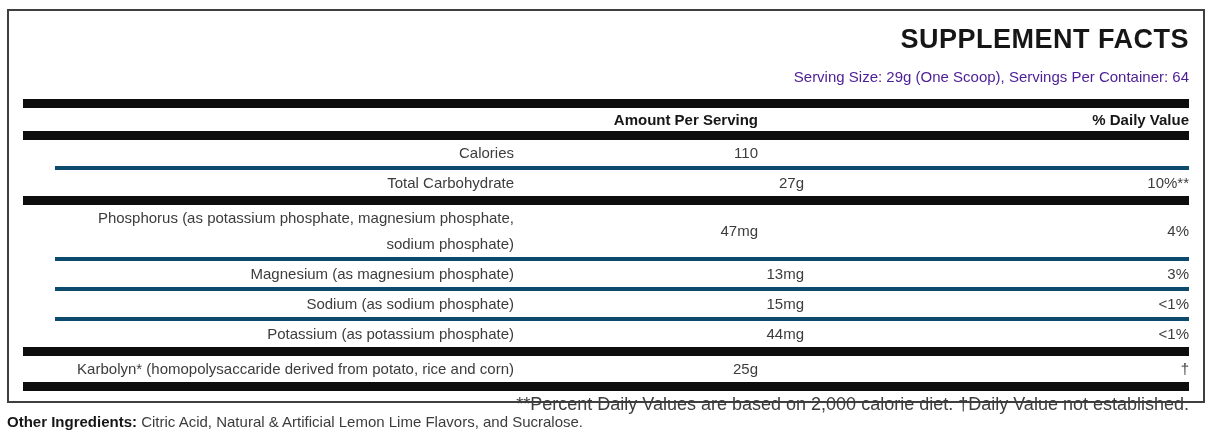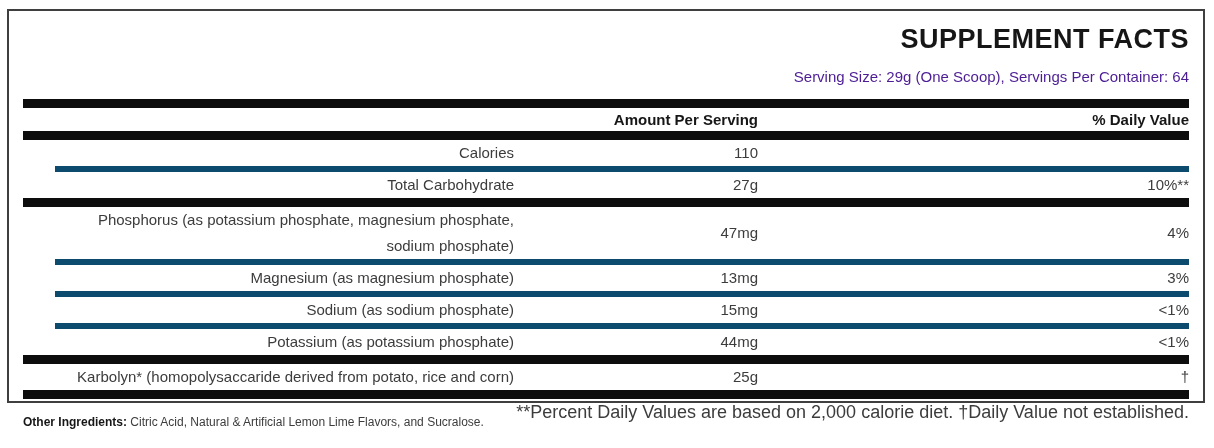--- a/index.html
+++ b/index.html
@@ -47,30 +47,30 @@
     line-height: 23px;
     font-size: 15px;
     font-weight: bold;
     color: #161616;
   }
   .nutrient-row {
     font-size: 15px;
     line-height: 26px;
   }
   .nutrient-row .name { padding-right: 6px; }
-  .group .grid-row + .grid-row { border-top: 6px solid #0c4a6e; }
+  .group .grid-row + .grid-row { border-top: 4px solid #0c4a6e; gap: 46px; }
   .footnote {
     font-size: 18px;
     line-height: 26px;
     color: #3c3c3c;
   }
   .other-ingredients {
     position: absolute;
-    left: 23px; top: 412px;
-    font-size: 12px;
+    left: 7px; top: 412px;
+    font-size: 15px;
     line-height: 20px;
     color: #3c3c3c;
   }
   .other-ingredients b { color: #161616; }
 </style>
 </head>
 <body>
 
 <div class="label-box">
 

